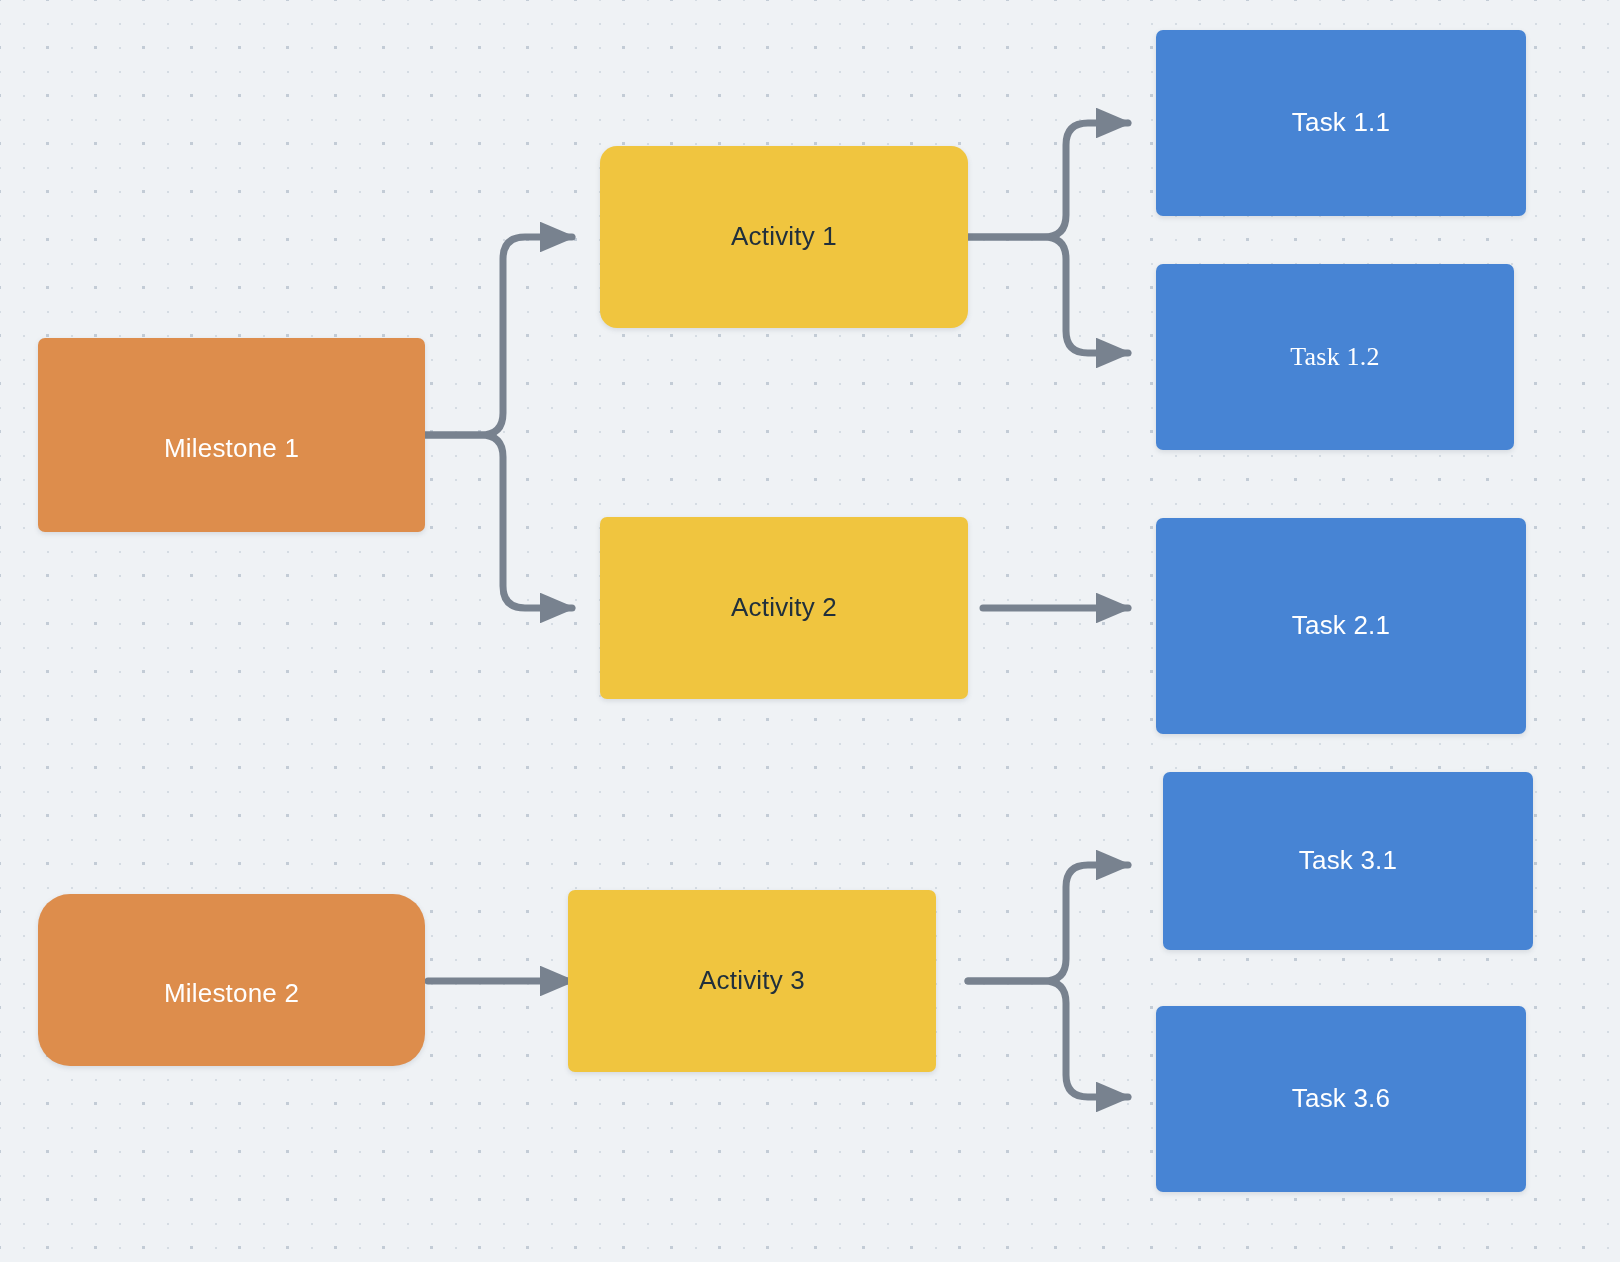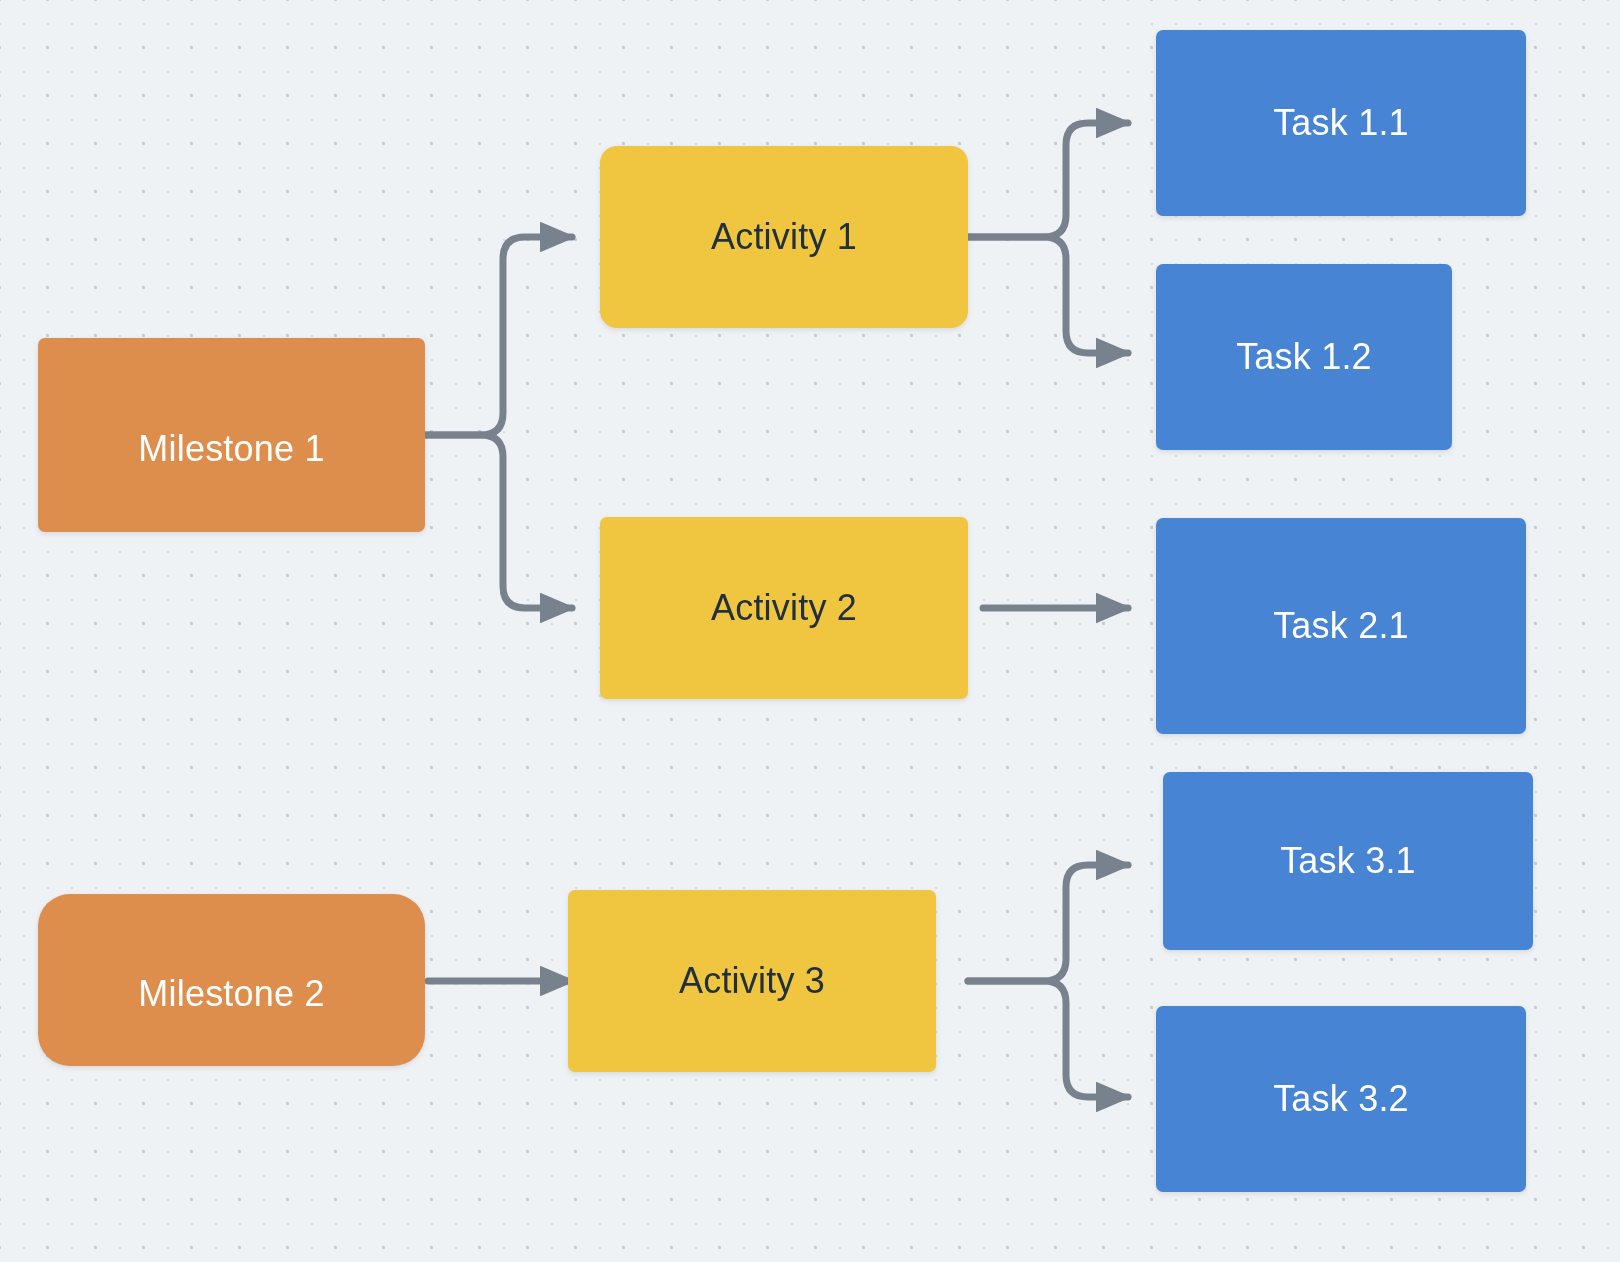--- a/index.html
+++ b/index.html
@@ -33,21 +33,21 @@
   .node {
     position: absolute;
     border-radius: 7px;
     display: flex;
     align-items: center;
     justify-content: center;
     box-shadow: 0 2px 5px rgba(80,96,112,0.16);
     box-sizing: border-box;
   }
   .node-label {
-    font-size: 36px;
+    font-size: 26px;
     font-weight: 400;
     letter-spacing: 0.2px;
     line-height: 1.2;
     text-align: center;
     white-space: nowrap;
     user-select: none;
   }
   .milestone { background: #dd8d4c; }
   .milestone .node-label { color: #ffffff; margin-top: 28px; }
   .activity  { background: #f0c53f; }
@@ -103,29 +103,29 @@
   </div>
 
   <div class="node activity" style="left:568px; top:890px; width:368px; height:182px;">
     <span class="node-label">Activity 3</span>
   </div>
 
   <div class="node task" style="left:1156px; top:30px; width:370px; height:186px;">
     <span class="node-label">Task 1.1</span>
   </div>
 
-  <div class="node task" style="left:1156px; top:264px; width:296px; height:186px;">
+  <div class="node task" style="left:1156px; top:264px; width:358px; height:186px;font-family:Liberation Serif, serif;">
     <span class="node-label">Task 1.2</span>
   </div>
 
   <div class="node task" style="left:1156px; top:518px; width:370px; height:216px;">
     <span class="node-label">Task 2.1</span>
   </div>
 
   <div class="node task" style="left:1156px; top:772px; width:370px; height:178px;margin-left:7px;">
     <span class="node-label">Task 3.1</span>
   </div>
 
   <div class="node task" style="left:1156px; top:1006px; width:370px; height:186px;">
-    <span class="node-label">Task 3.2</span>
+    <span class="node-label">Task 3.6</span>
   </div>
 
 </div>
 
 </body></html>

